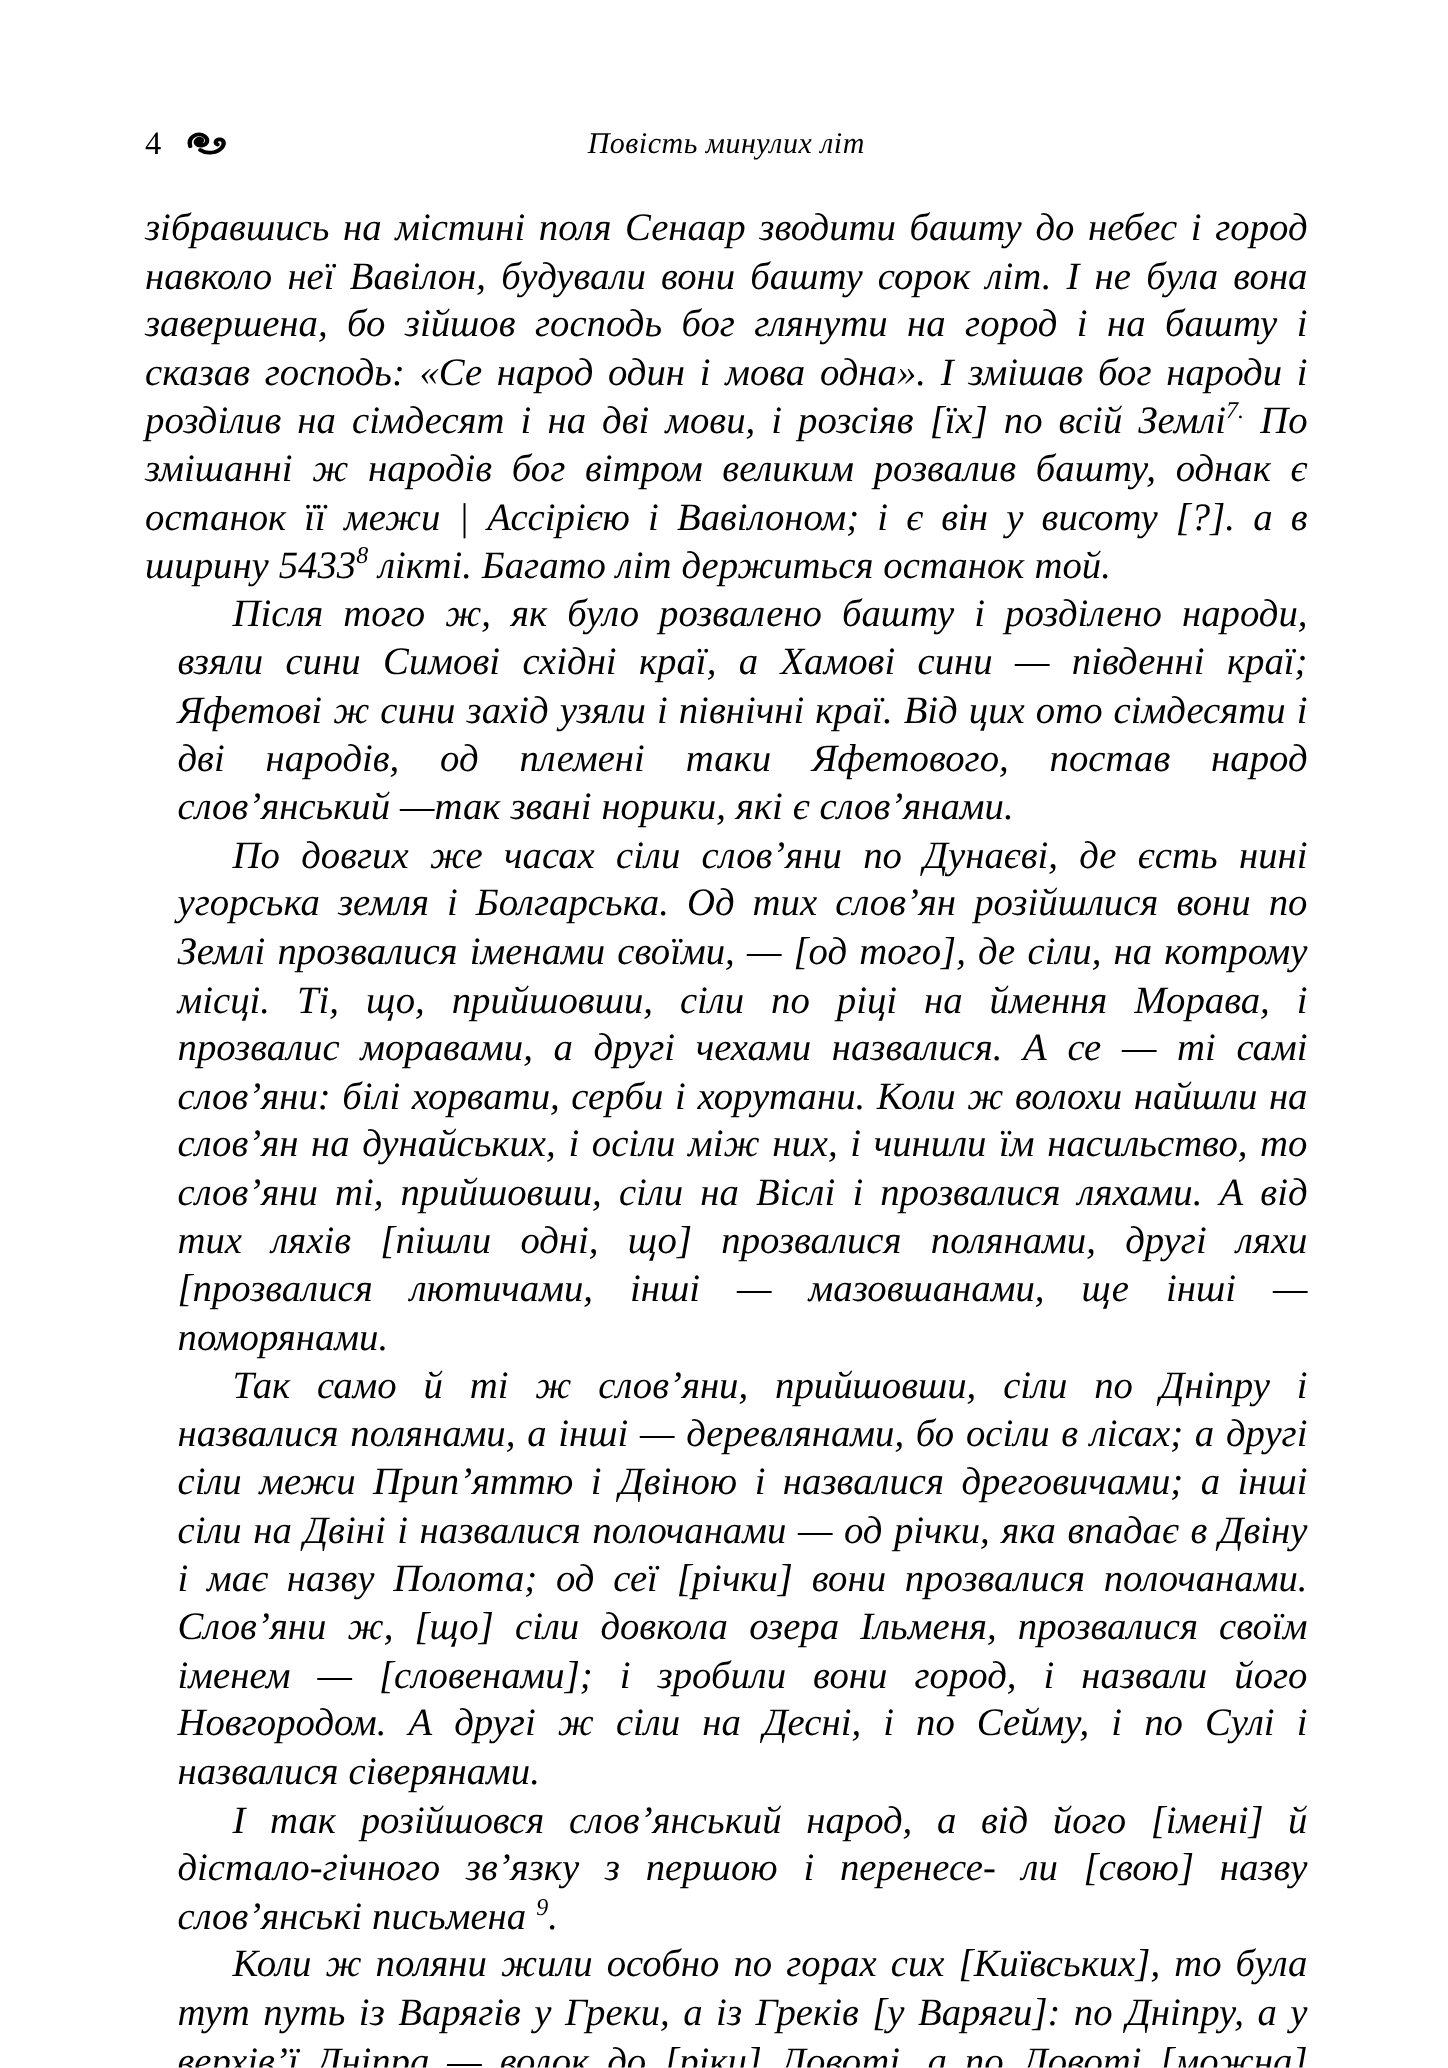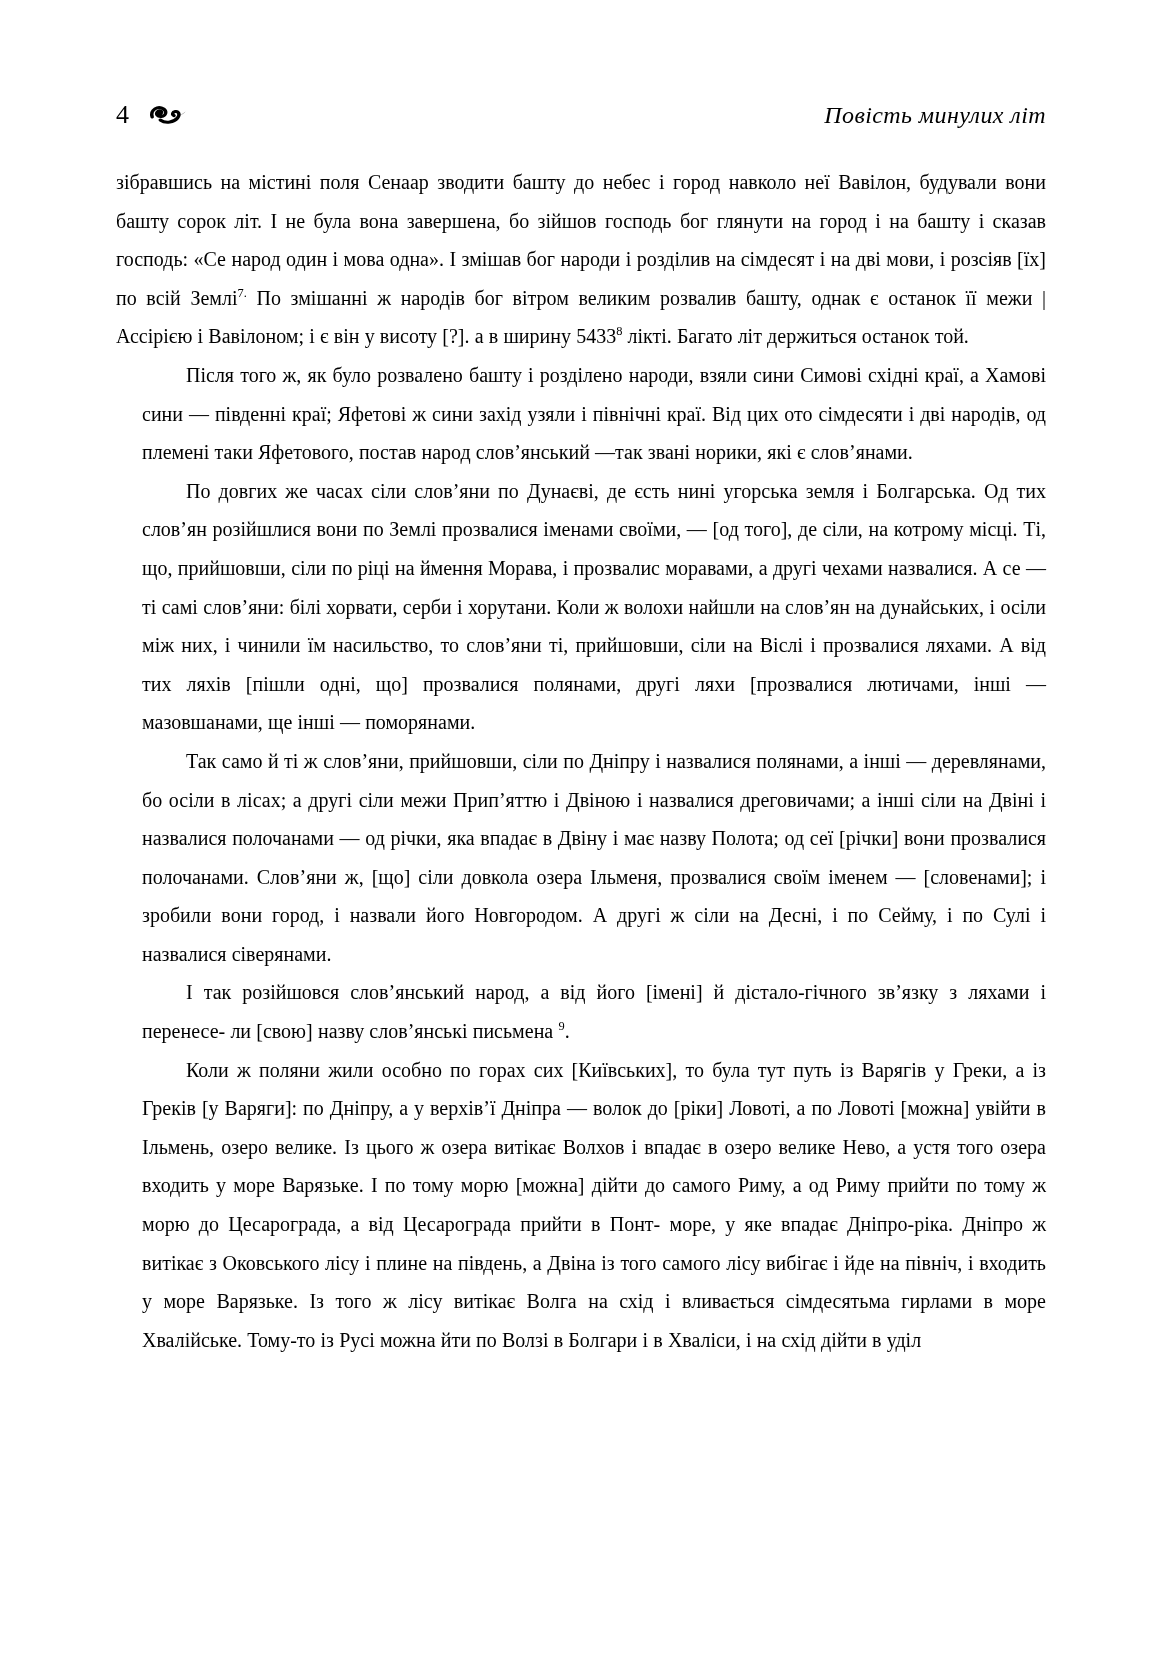--- a/index.html
+++ b/index.html
@@ -51,42 +51,43 @@
     line-height: 32px;
     font-family: "DejaVu Sans", sans-serif;
     transform: scaleX(1.15);
   }
   .fleuron svg { display: block; }
   .head-title {
     position: absolute;
     left: 0;
     top: 0;
     width: 930px;
-    text-align: right;
+    text-align: center;
     font-style: italic;
     font-size: 24px;
     line-height: 34px;
     letter-spacing: 0.4px;
   }
 
   
   .text-block {
     position: absolute;
     left: 116px;
     top: 163px;
     width: 930px;
   }
   p.para {
     margin: 0;
-    font-size: 20px;
+    font-size: 31px;
     line-height: 38.6px;
     text-align: justify;
     text-justify: inter-word;
     word-spacing: 0.2px;
     hyphens: none;
+    font-style: italic;
   }
   p.para.indent {
     text-indent: 44px;
     margin-left: 26px;
   }
   p.para.lastline-left {
     text-align-last: left;
   }
   sup.fn {
     font-size: 0.62em;
@@ -114,18 +115,18 @@
   <div class="text-block">
 
     <p class="para lastline-left"><span>зібравшись на містині поля Сенаар зводити башту до небес і город навколо неї Вавілон, будували вони башту сорок літ. І не була вона завершена, бо зійшов господь бог глянути на город і на башту і сказав господь: «Се народ один і мова одна». І змішав бог народи і розділив на сімдесят і на дві мови, і розсіяв [їх] по всій Землі</span><sup class="fn">7.</sup><span> По змішанні ж народів бог вітром великим розвалив башту, однак є останок її межи | Ассірією і Вавілоном; і є він у висоту [?]. а в ширину 5433</span><sup class="fn">8</sup><span> лікті. Багато літ держиться останок той.</span></p>
 
     <p class="para indent lastline-left">Після того ж, як було розвалено башту і розділено народи, взяли сини Симові східні краї, а Хамові сини — південні краї; Яфетові ж сини захід узяли і північні краї. Від цих ото сімдесяти і дві народів, од племені таки Яфетового, постав народ слов’янський —так звані норики, які є слов’янами.</p>
 
     <p class="para indent lastline-left">По довгих же часах сіли слов’яни по Дунаєві, де єсть нині угорська земля і Болгарська. Од тих слов’ян розійшлися вони по Землі прозвалися іменами своїми, — [од того], де сіли, на котрому місці. Ті, що, прийшовши, сіли по ріці на ймення Морава, і прозвалис моравами, а другі чехами назвалися. А се — ті самі слов’яни: білі хорвати, серби і хорутани. Коли ж волохи найшли на слов’ян на дунайських, і осіли між них, і чинили їм насильство, то слов’яни ті, прийшовши, сіли на Віслі і прозвалися ляхами. А від тих ляхів [пішли одні, що] прозвалися полянами, другі ляхи [прозвалися лютичами, інші — мазовшанами, ще інші — поморянами.</p>
 
     <p class="para indent lastline-left">Так само й ті ж слов’яни, прийшовши, сіли по Дніпру і назвалися полянами, а інші — деревлянами, бо осіли в лісах; а другі сіли межи Прип’яттю і Двіною і назвалися дреговичами; а інші сіли  на Двіні і назвалися полочанами — од річки, яка впадає в Двіну  і має назву Полота; од сеї [річки] вони прозвалися полочанами.  Слов’яни ж, [що] сіли довкола озера Ільменя, прозвалися своїм  іменем — [словенами]; і зробили вони город, і назвали його Новгородом. А другі ж сіли на Десні, і по Сейму, і по Сулі і назвалися сіверянами.</p>
 
-    <p class="para indent lastline-left"><span>І так розійшовся слов’янський народ, а від його [імені] й дістало-гічного зв’язку з ляхами і перенесе- ли [свою] назву слов’янські письмена </span><sup class="fn">9</sup><span>.</span></p>
+    <p class="para indent lastline-left"><span>І так розійшовся слов’янський народ, а від його [імені] й дістало-гічного зв’язку з першою і перенесе- ли [свою] назву слов’янські письмена </span><sup class="fn">9</sup><span>.</span></p>
 
     <p class="para indent lastline-left">Коли ж поляни жили особно по горах сих [Київських], то була тут путь із Варягів у Греки, а із Греків [у Варяги]: по Дніпру, а у верхів’ї Дніпра — волок до [ріки] Ловоті, а по Ловоті [можна] увійти  в Ільмень, озеро велике. Із цього ж озера витікає Волхов і впадає  в озеро велике Нево, а устя того озера входить у море Варязьке.  І по тому морю [можна] дійти до самого Риму, а од Риму прийти  по тому ж морю до Цесарограда, а від Цесарограда прийти в Понт- море, у яке впадає Дніпро-ріка. Дніпро ж витікає з Оковського  лісу і плине на південь, а Двіна із того самого лісу вибігає і йде на північ, і входить у море Варязьке. Із того ж лісу витікає Волга на схід  і вливається сімдесятьма гирлами в море Хвалійське. Тому-то  із Русі можна йти по Волзі в Болгари і в Хваліси, і на схід дійти  в уділ</p>
 
   </div>
 </div>
 
 </body></html>

